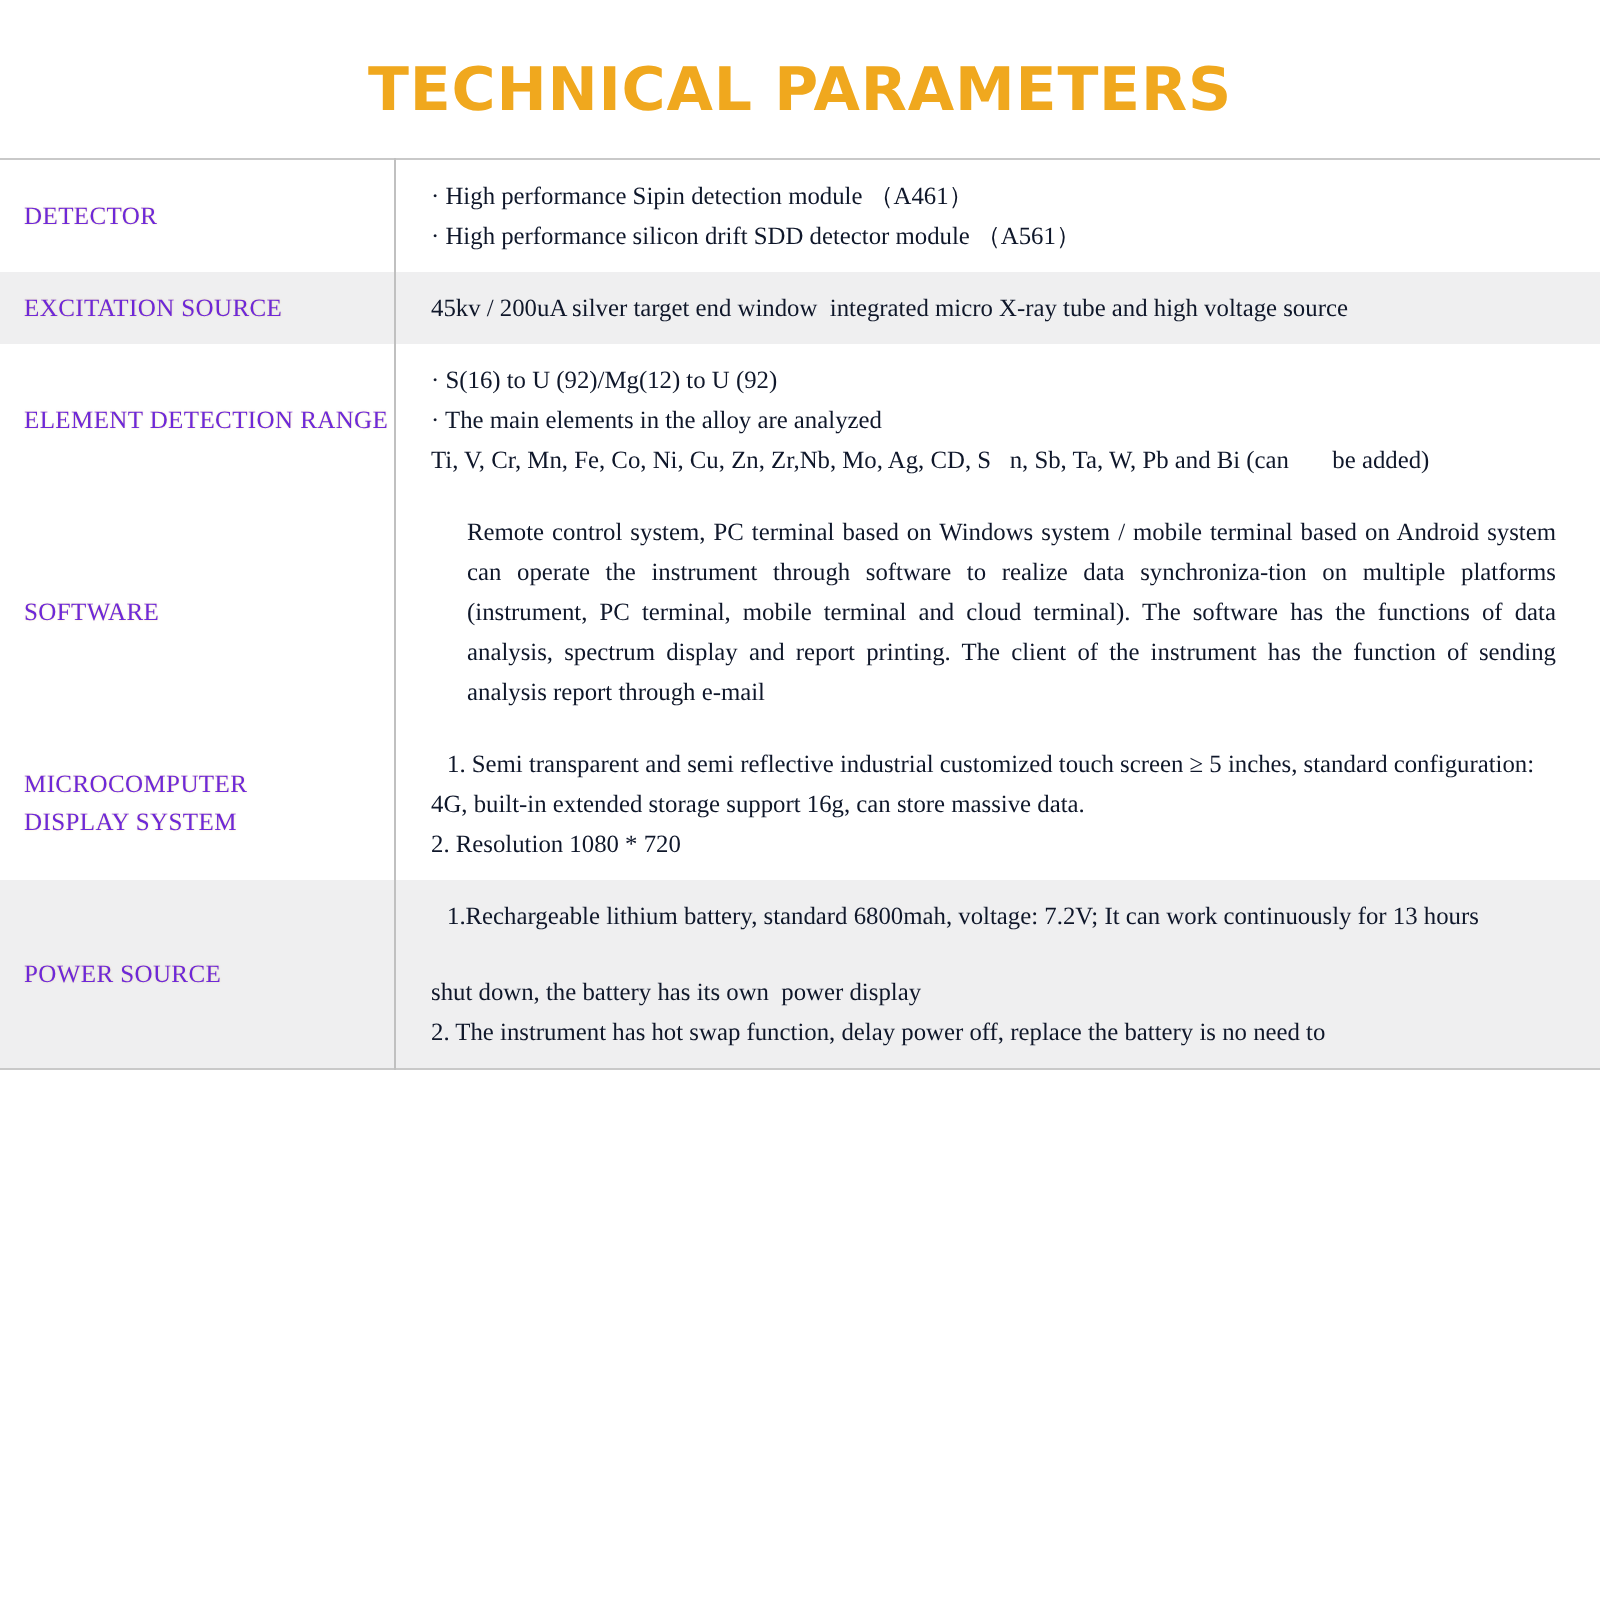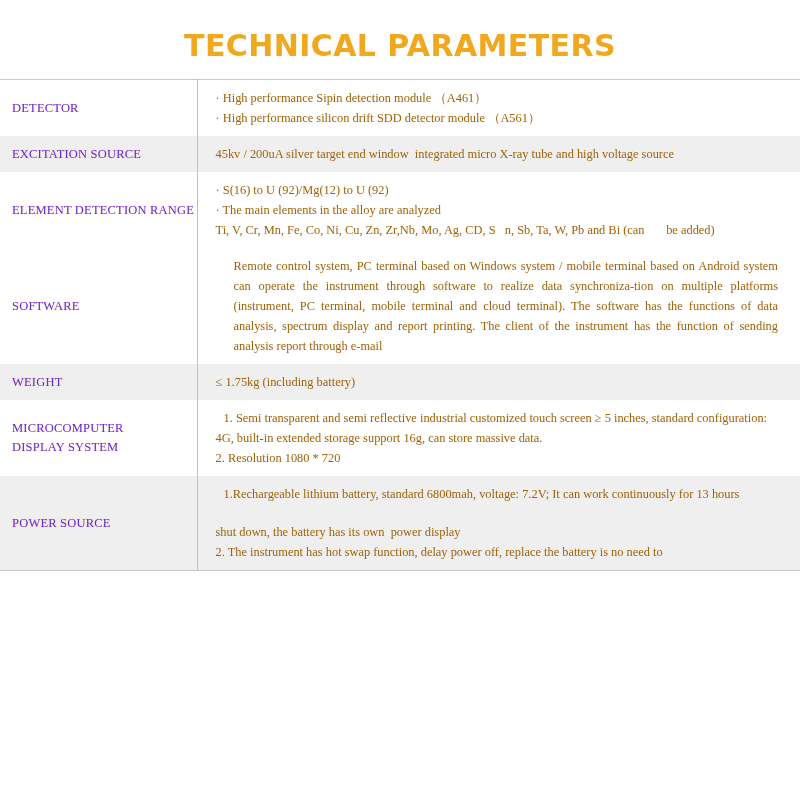--- a/index.html
+++ b/index.html
@@ -60,21 +60,21 @@
     font-size: 12.5px;
     line-height: 19px;
     letter-spacing: 0.2px;
     border-right: 1px solid #c0c0c0;
     text-shadow: 0 0 1px rgba(233,167,44,0.35);
   }
 
   td.value-cell {
     padding: 8px 22px 8px 18px;
     box-sizing: border-box;
-    color: #a16207;
+    color: #0f172a;
     font-family: "Liberation Serif", serif;
     font-size: 12.4px;
     line-height: 20px;
   }
 
   .line {
     display: block;
     white-space: pre-wrap;
   }
   .line.bullet {
@@ -136,28 +136,20 @@
           </td>
         </tr>
         <tr class="row-white">
           <td class="label-cell">
             <span class="label-line">SOFTWARE</span>
           </td>
           <td class="value-cell justify">
             <span class="line">Remote control system, PC terminal based on Windows system / mobile terminal based on Android system can operate the instrument through software to realize data synchroniza-tion on multiple platforms (instrument, PC terminal, mobile terminal and cloud terminal). The software has the functions of data analysis, spectrum display and report printing. The client of the instrument has the function of sending analysis report through e-mail</span>
           </td>
         </tr>
-        <tr class="row-gray">
-          <td class="label-cell">
-            <span class="label-line">WEIGHT</span>
-          </td>
-          <td class="value-cell">
-            <span class="line">≤ 1.75kg (including battery)</span>
-          </td>
-        </tr>
         <tr class="row-white">
           <td class="label-cell">
             <span class="label-line">MICROCOMPUTER</span>
             <span class="label-line">DISPLAY SYSTEM</span>
           </td>
           <td class="value-cell">
             <span class="line indent">1. Semi transparent and semi reflective industrial customized touch screen ≥ 5 inches, standard configuration:</span>
             <span class="line">4G, built-in extended storage support 16g, can store massive data.</span>
             <span class="line">2. Resolution 1080 * 720</span>
           </td>

